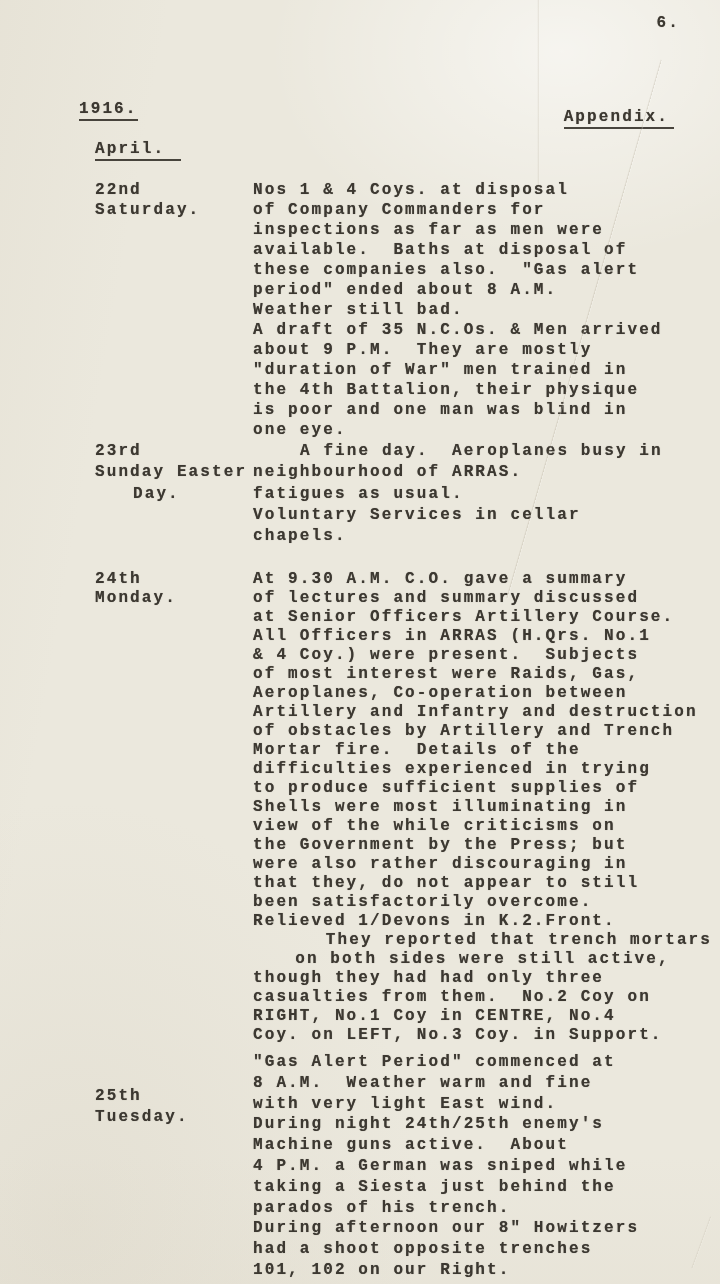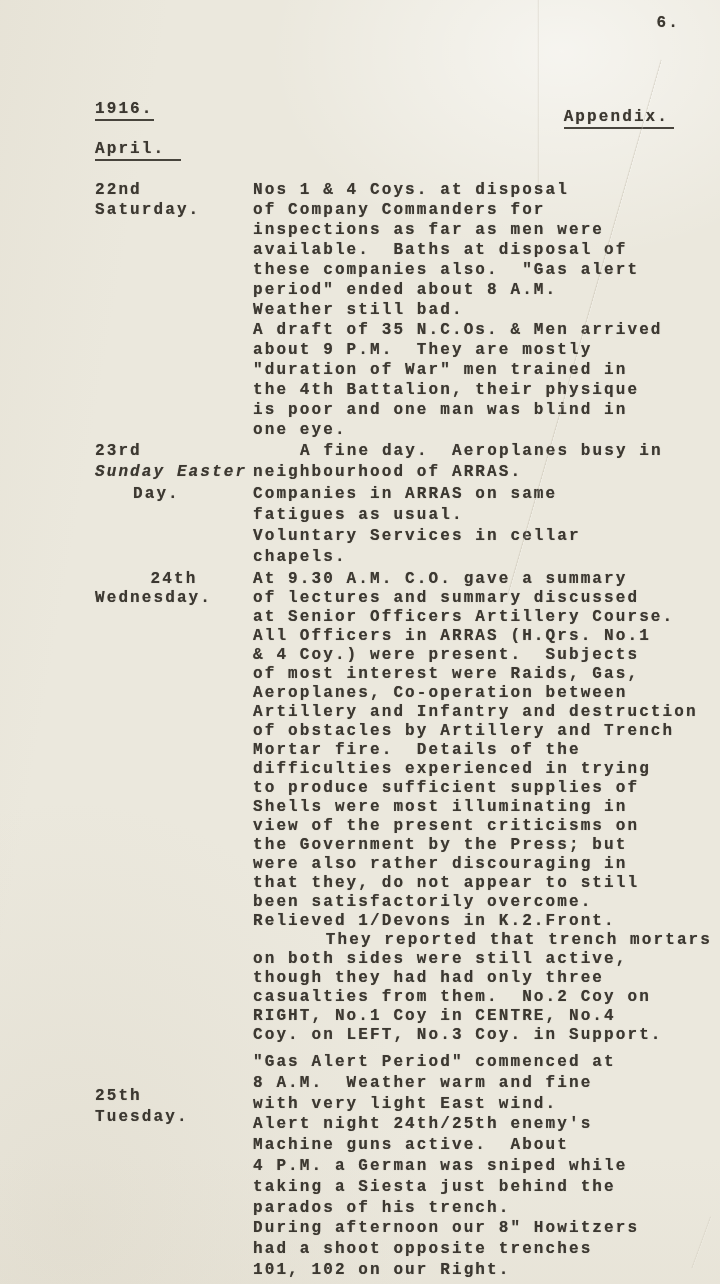--- a/index.html
+++ b/index.html
@@ -17,21 +17,21 @@
     color:#3c3831;
   }
   .tw {
     font-weight:bold;
     font-size:16px;
     letter-spacing:2.1px;
     white-space:pre;
     text-shadow:0 0 0.7px rgba(60,55,48,0.65);
   }
   .page-number { position:absolute; top:14px; right:40px; }
-  .year  { position:absolute; top:100px; left:95px; }
+  .year  { position:absolute; top:100px; left:79px; }
   .appendix { position:absolute; top:108px; right:46px; }
   .month { position:absolute; top:140px; left:95px; }
   .heading-underline {
     border-bottom:2px solid rgba(48,44,38,0.88);
     padding-bottom:1px;
   }
   .month.heading-underline { padding-right:16px; }
   .appendix.heading-underline { padding-right:5px; }
   .entry { position:absolute; left:95px; right:8px; }
   .date-col { position:absolute; left:0; top:0; width:158px; }
@@ -75,75 +75,74 @@
           <div class="tw body-line" style="line-height: 20px;">about 9 P.M.  They are mostly</div>
           <div class="tw body-line" style="line-height: 20px;">"duration of War" men trained in</div>
           <div class="tw body-line" style="line-height: 20px;">the 4th Battalion, their physique</div>
           <div class="tw body-line" style="line-height: 20px;">is poor and one man was blind in</div>
           <div class="tw body-line" style="line-height: 20px;">one eye.</div>
         </div>
       </div>
       <div class="entry entry-2" style="top: 441px;">
         <div class="date-col">
           <div class="tw date-line" style="line-height: 21.3px;">23rd</div>
-          <div class="tw date-line" style="line-height: 21.3px; font-style: italic;">Sunday Easter</div>
+          <div class="tw date-line" style="line-height: 21.3px;">Sunday Easter</div>
           <div class="tw date-line" style="line-height: 21.3px;">Day.</div>
         </div>
         <div class="body-col">
           <div class="tw body-line" style="line-height: 21.3px; margin-left: 47px;">A fine day.  Aeroplanes busy in</div>
           <div class="tw body-line" style="line-height: 21.3px;">neighbourhood of ARRAS.</div>
-          <div class="tw body-line" style="line-height: 21.3px;">Companies in ARRAS on same</div>
           <div class="tw body-line" style="line-height: 21.3px;">fatigues as usual.</div>
           <div class="tw body-line" style="line-height: 21.3px;">Voluntary Services in cellar</div>
           <div class="tw body-line" style="line-height: 21.3px;">chapels.</div>
         </div>
       </div>
       <div class="entry entry-3" style="top: 570px;">
         <div class="date-col">
-          <div class="tw date-line" style="line-height: 19px; text-align: center;">24th</div>
-          <div class="tw date-line" style="line-height: 19px;">Wednesday.</div>
+          <div class="tw date-line" style="line-height: 19px;">24th</div>
+          <div class="tw date-line" style="line-height: 19px;">Monday.</div>
         </div>
         <div class="body-col">
           <div class="tw body-line" style="line-height: 19px;">At 9.30 A.M. C.O. gave a summary</div>
           <div class="tw body-line" style="line-height: 19px;">of lectures and summary discussed</div>
           <div class="tw body-line" style="line-height: 19px;">at Senior Officers Artillery Course.</div>
           <div class="tw body-line" style="line-height: 19px;">All Officers in ARRAS (H.Qrs. No.1</div>
           <div class="tw body-line" style="line-height: 19px;">&amp; 4 Coy.) were present.  Subjects</div>
           <div class="tw body-line" style="line-height: 19px;">of most interest were Raids, Gas,</div>
           <div class="tw body-line" style="line-height: 19px;">Aeroplanes, Co-operation between</div>
           <div class="tw body-line" style="line-height: 19px;">Artillery and Infantry and destruction</div>
           <div class="tw body-line" style="line-height: 19px;">of obstacles by Artillery and Trench</div>
           <div class="tw body-line" style="line-height: 19px;">Mortar fire.  Details of the</div>
           <div class="tw body-line" style="line-height: 19px;">difficulties experienced in trying</div>
           <div class="tw body-line" style="line-height: 19px;">to produce sufficient supplies of</div>
           <div class="tw body-line" style="line-height: 19px;">Shells were most illuminating in</div>
-          <div class="tw body-line" style="line-height: 19px;">view of the present criticisms on</div>
+          <div class="tw body-line" style="line-height: 19px;">view of the while criticisms on</div>
           <div class="tw body-line" style="line-height: 19px;">the Government by the Press; but</div>
           <div class="tw body-line" style="line-height: 19px;">were also rather discouraging in</div>
           <div class="tw body-line" style="line-height: 19px;">that they, do not appear to still</div>
           <div class="tw body-line" style="line-height: 19px;">been satisfactorily overcome.</div>
           <div class="tw body-line" style="line-height: 19px;">Relieved 1/Devons in K.2.Front.</div>
           <div class="tw body-line" style="line-height: 19px; text-align: right;">They reported that trench mortars</div>
-          <div class="tw body-line" style="line-height: 19px;">on both sides were still active,</div>
+          <div class="tw body-line" style="line-height: 19px; text-align: center;">on both sides were still active,</div>
           <div class="tw body-line" style="line-height: 19px;">though they had had only three</div>
           <div class="tw body-line" style="line-height: 19px;">casualties from them.  No.2 Coy on</div>
           <div class="tw body-line" style="line-height: 19px;">RIGHT, No.1 Coy in CENTRE, No.4</div>
           <div class="tw body-line" style="line-height: 19px;">Coy. on LEFT, No.3 Coy. in Support.</div>
         </div>
       </div>
       <div class="entry entry-4" style="top: 1052px;">
         <div class="date-col">
           <div class="tw date-line" style="line-height: 20.8px; margin-top: 34px;">25th</div>
           <div class="tw date-line" style="line-height: 20.8px;">Tuesday.</div>
         </div>
         <div class="body-col">
           <div class="tw body-line" style="line-height: 20.8px;">"Gas Alert Period" commenced at</div>
           <div class="tw body-line" style="line-height: 20.8px;">8 A.M.  Weather warm and fine</div>
           <div class="tw body-line" style="line-height: 20.8px;">with very light East wind.</div>
-          <div class="tw body-line" style="line-height: 20.8px;">Alert night 24th/25th enemy's</div>
+          <div class="tw body-line" style="line-height: 20.8px;">During night 24th/25th enemy's</div>
           <div class="tw body-line" style="line-height: 20.8px;">Machine guns active.  About</div>
           <div class="tw body-line" style="line-height: 20.8px;">4 P.M. a German was sniped while</div>
           <div class="tw body-line" style="line-height: 20.8px;">taking a Siesta just behind the</div>
           <div class="tw body-line" style="line-height: 20.8px;">parados of his trench.</div>
           <div class="tw body-line" style="line-height: 20.8px;">During afternoon our 8" Howitzers</div>
           <div class="tw body-line" style="line-height: 20.8px;">had a shoot opposite trenches</div>
           <div class="tw body-line" style="line-height: 20.8px;">101, 102 on our Right.</div>
         </div>
       </div>
     </div>

